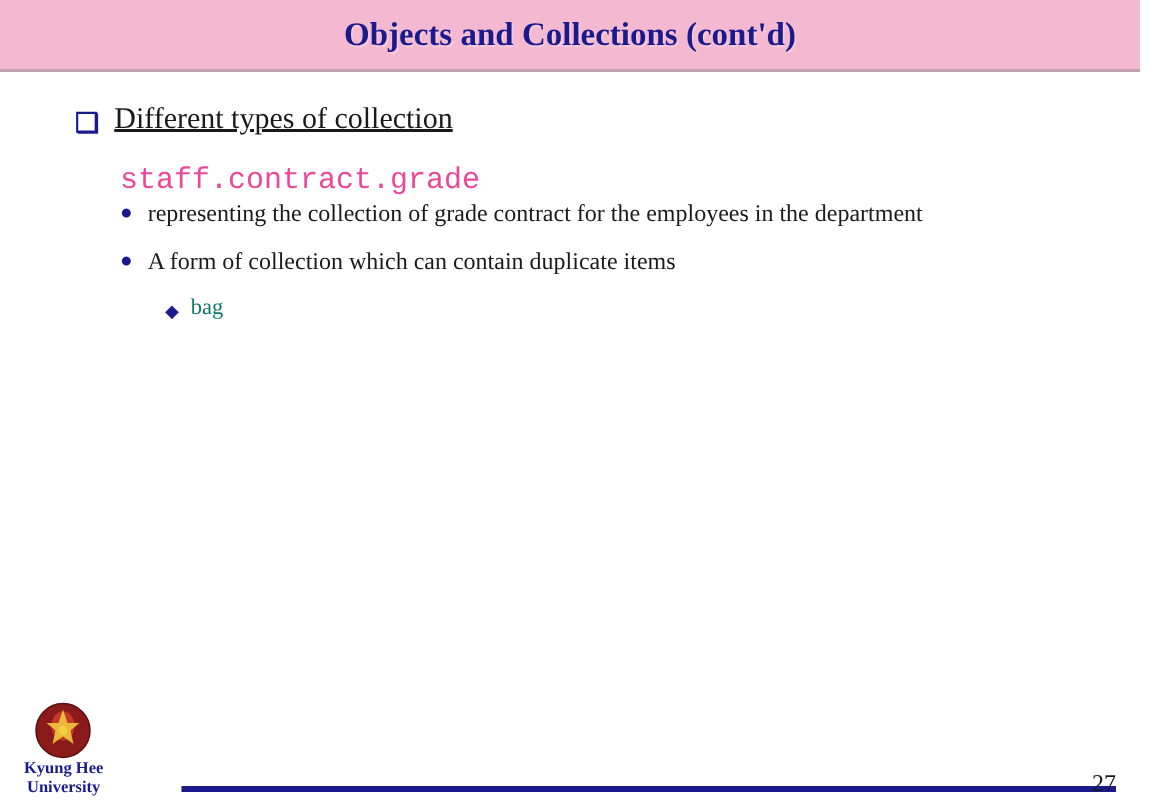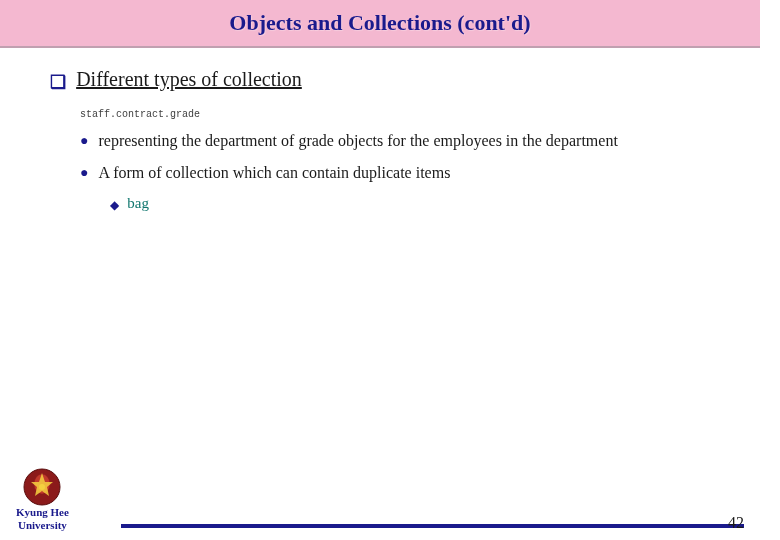--- a/index.html
+++ b/index.html
@@ -73,24 +73,23 @@
 
     .department-label {
       font-size: 17px;
       color: #1a1a1a;
       text-decoration: underline;
       font-weight: normal;
       margin-bottom: 4px;
     }
 
     .staff-contract {
-      font-size: 10px;
-      color: #404040;
+      font-size: 20px;
+      color: #ec4899;
       font-family: 'Courier New', Courier, monospace;
-      margin-bottom: 10px;
       margin-left: 0px;
     }
 
     .sub-bullet {
       display: flex;
       align-items: flex-start;
       margin-bottom: 10px;
       margin-left: 0px;
     }
 
@@ -195,21 +194,21 @@
       <span class="main-bullet-icon">❑</span>
       <span class="main-bullet-text">Different types of collection</span>
     </div>
 
     <div class="department-section">
 
       <div class="staff-contract">staff.contract.grade</div>
 
       <div class="sub-bullet">
         <span class="sub-bullet-icon">●</span>
-        <span class="sub-bullet-text">representing the department of grade objects for the employees in the department</span>
+        <span class="sub-bullet-text">representing the collection of grade contract for the employees in the department</span>
       </div>
 
       <div class="sub-bullet">
         <span class="sub-bullet-icon">●</span>
         <span class="sub-bullet-text">A form of collection which can contain duplicate items</span>
       </div>
 
       <div class="sub-sub-bullet">
         <span class="sub-sub-icon">◆</span>
         <span class="sub-sub-text">bag</span>
@@ -230,15 +229,15 @@
       <div class="university-name">
         <span>Kyung Hee</span><br>
         <span>University</span>
       </div>
     </div>
     <div class="footer-line-container">
       <div class="footer-line"></div>
     </div>
   </div>
 
-  <div class="page-number">42</div>
+  <div class="page-number">27</div>
 
 </div>
 
 </body></html>

